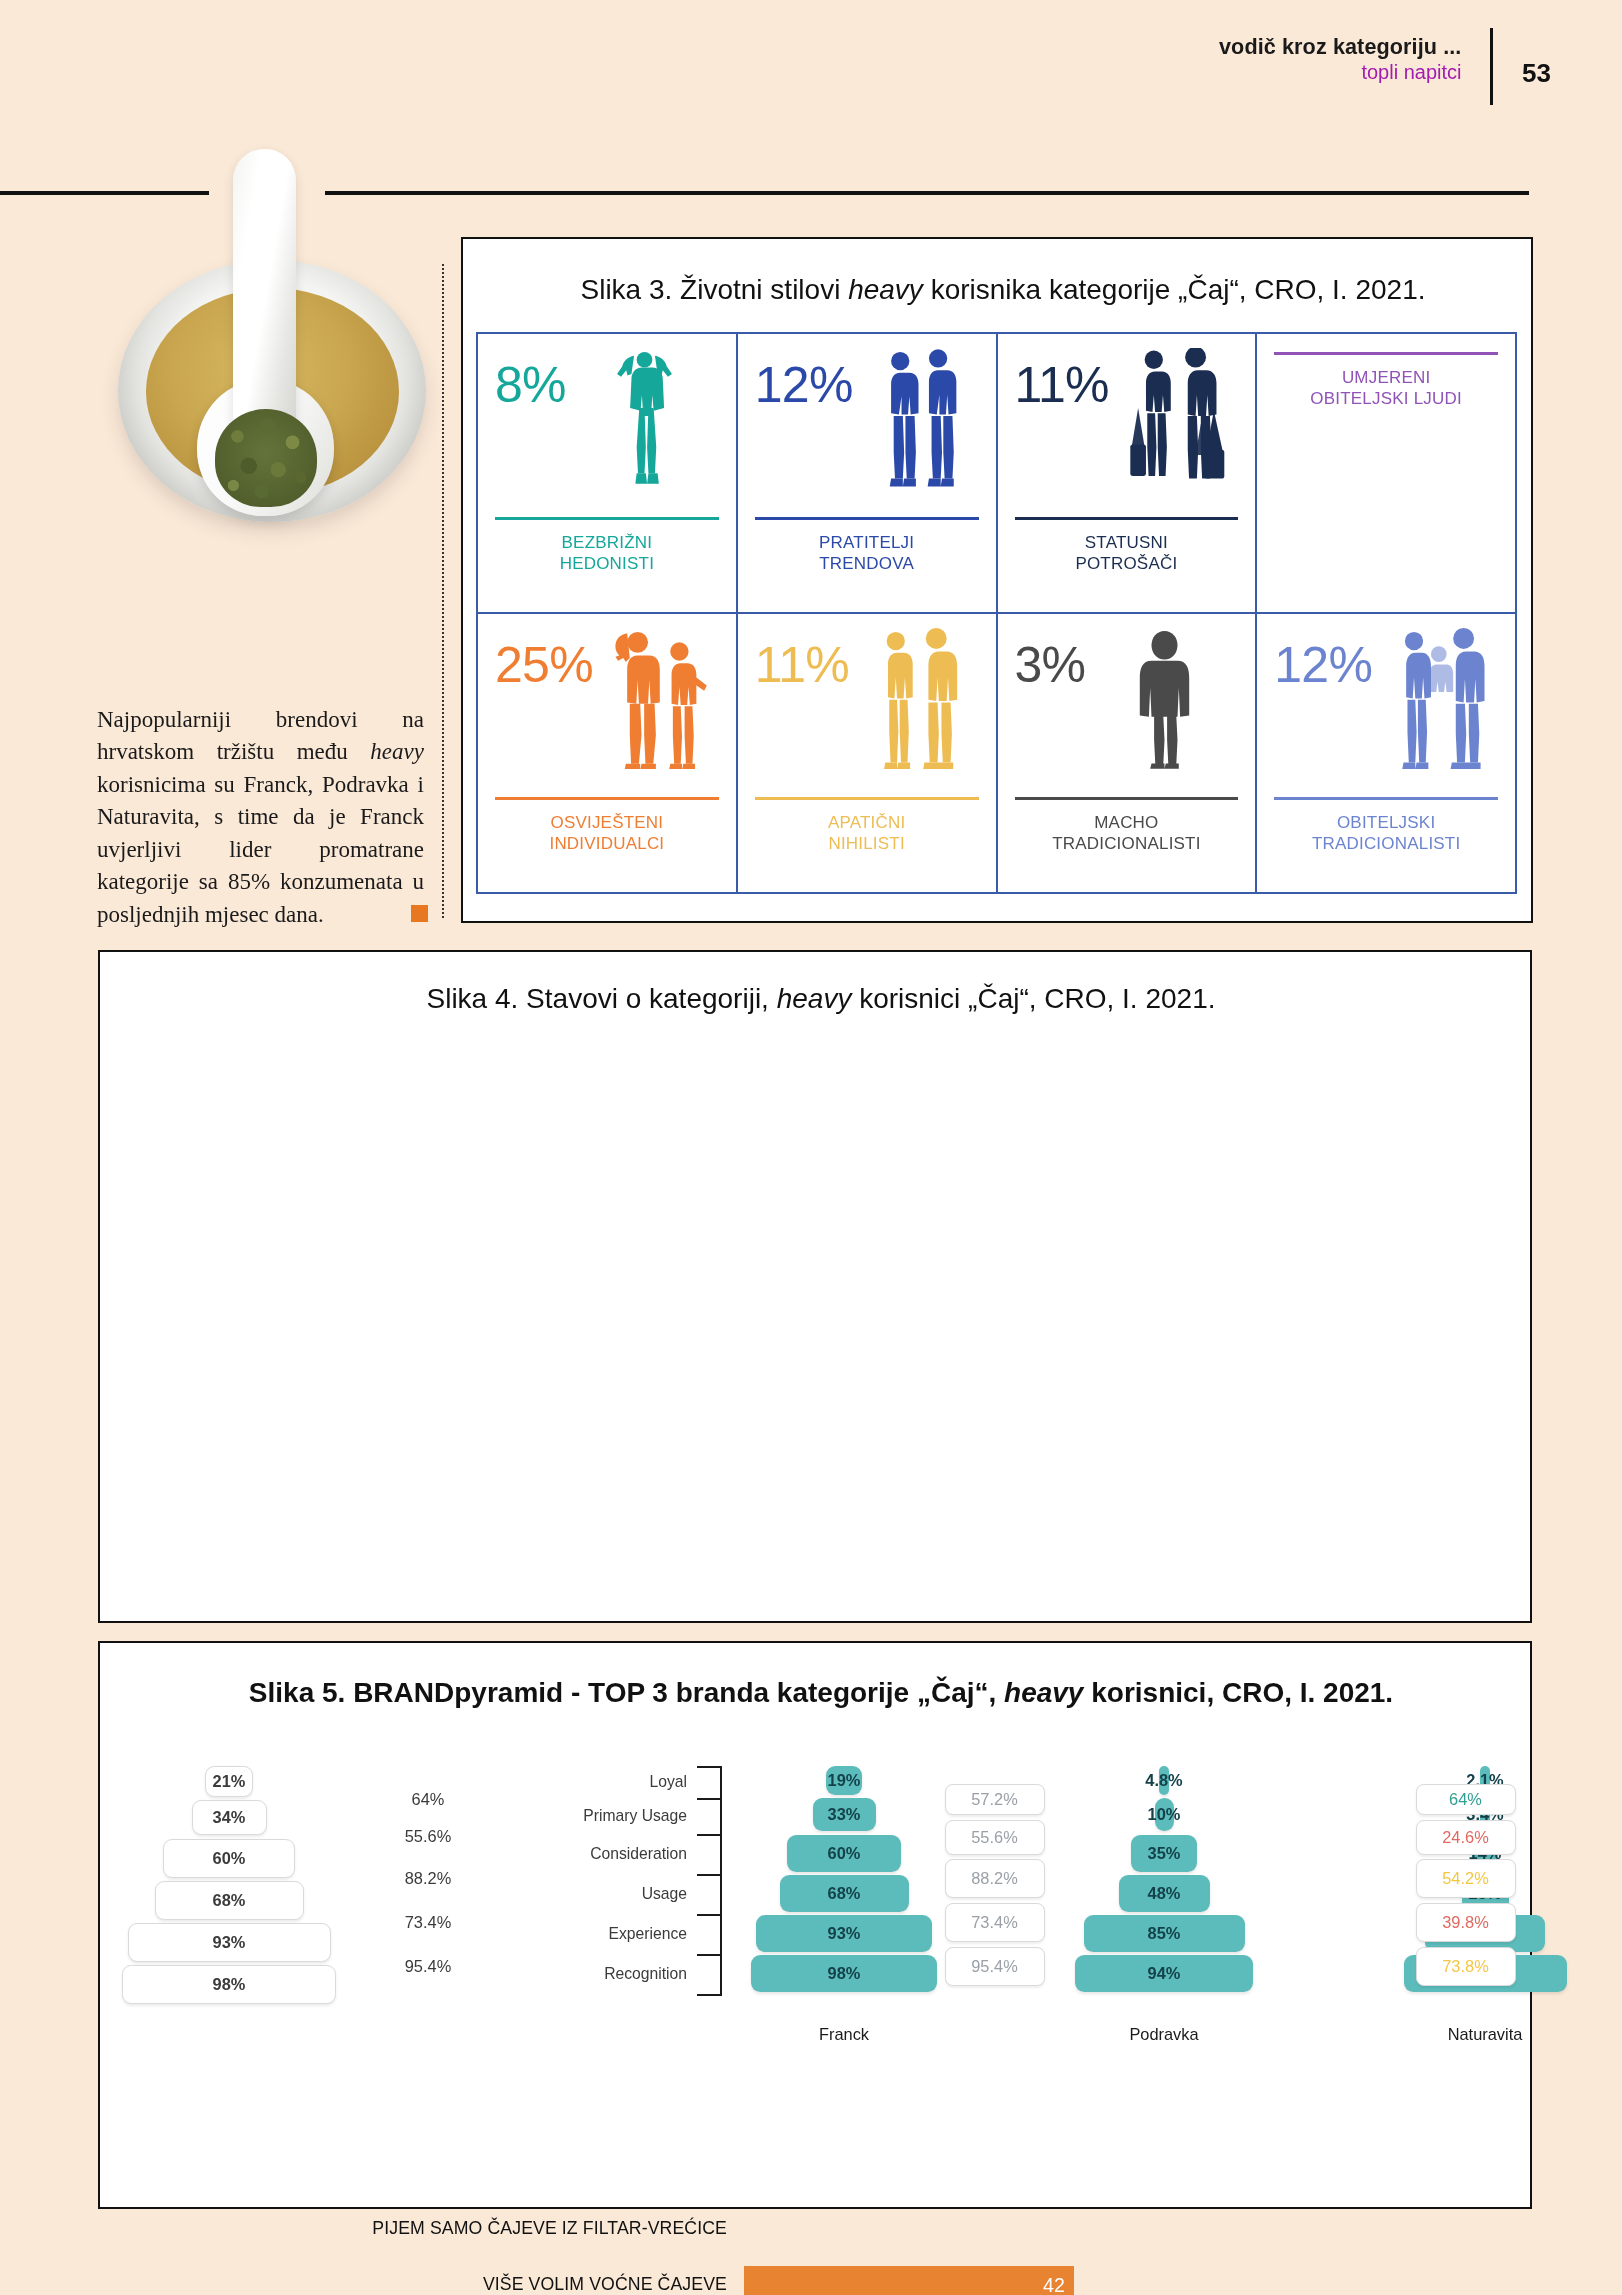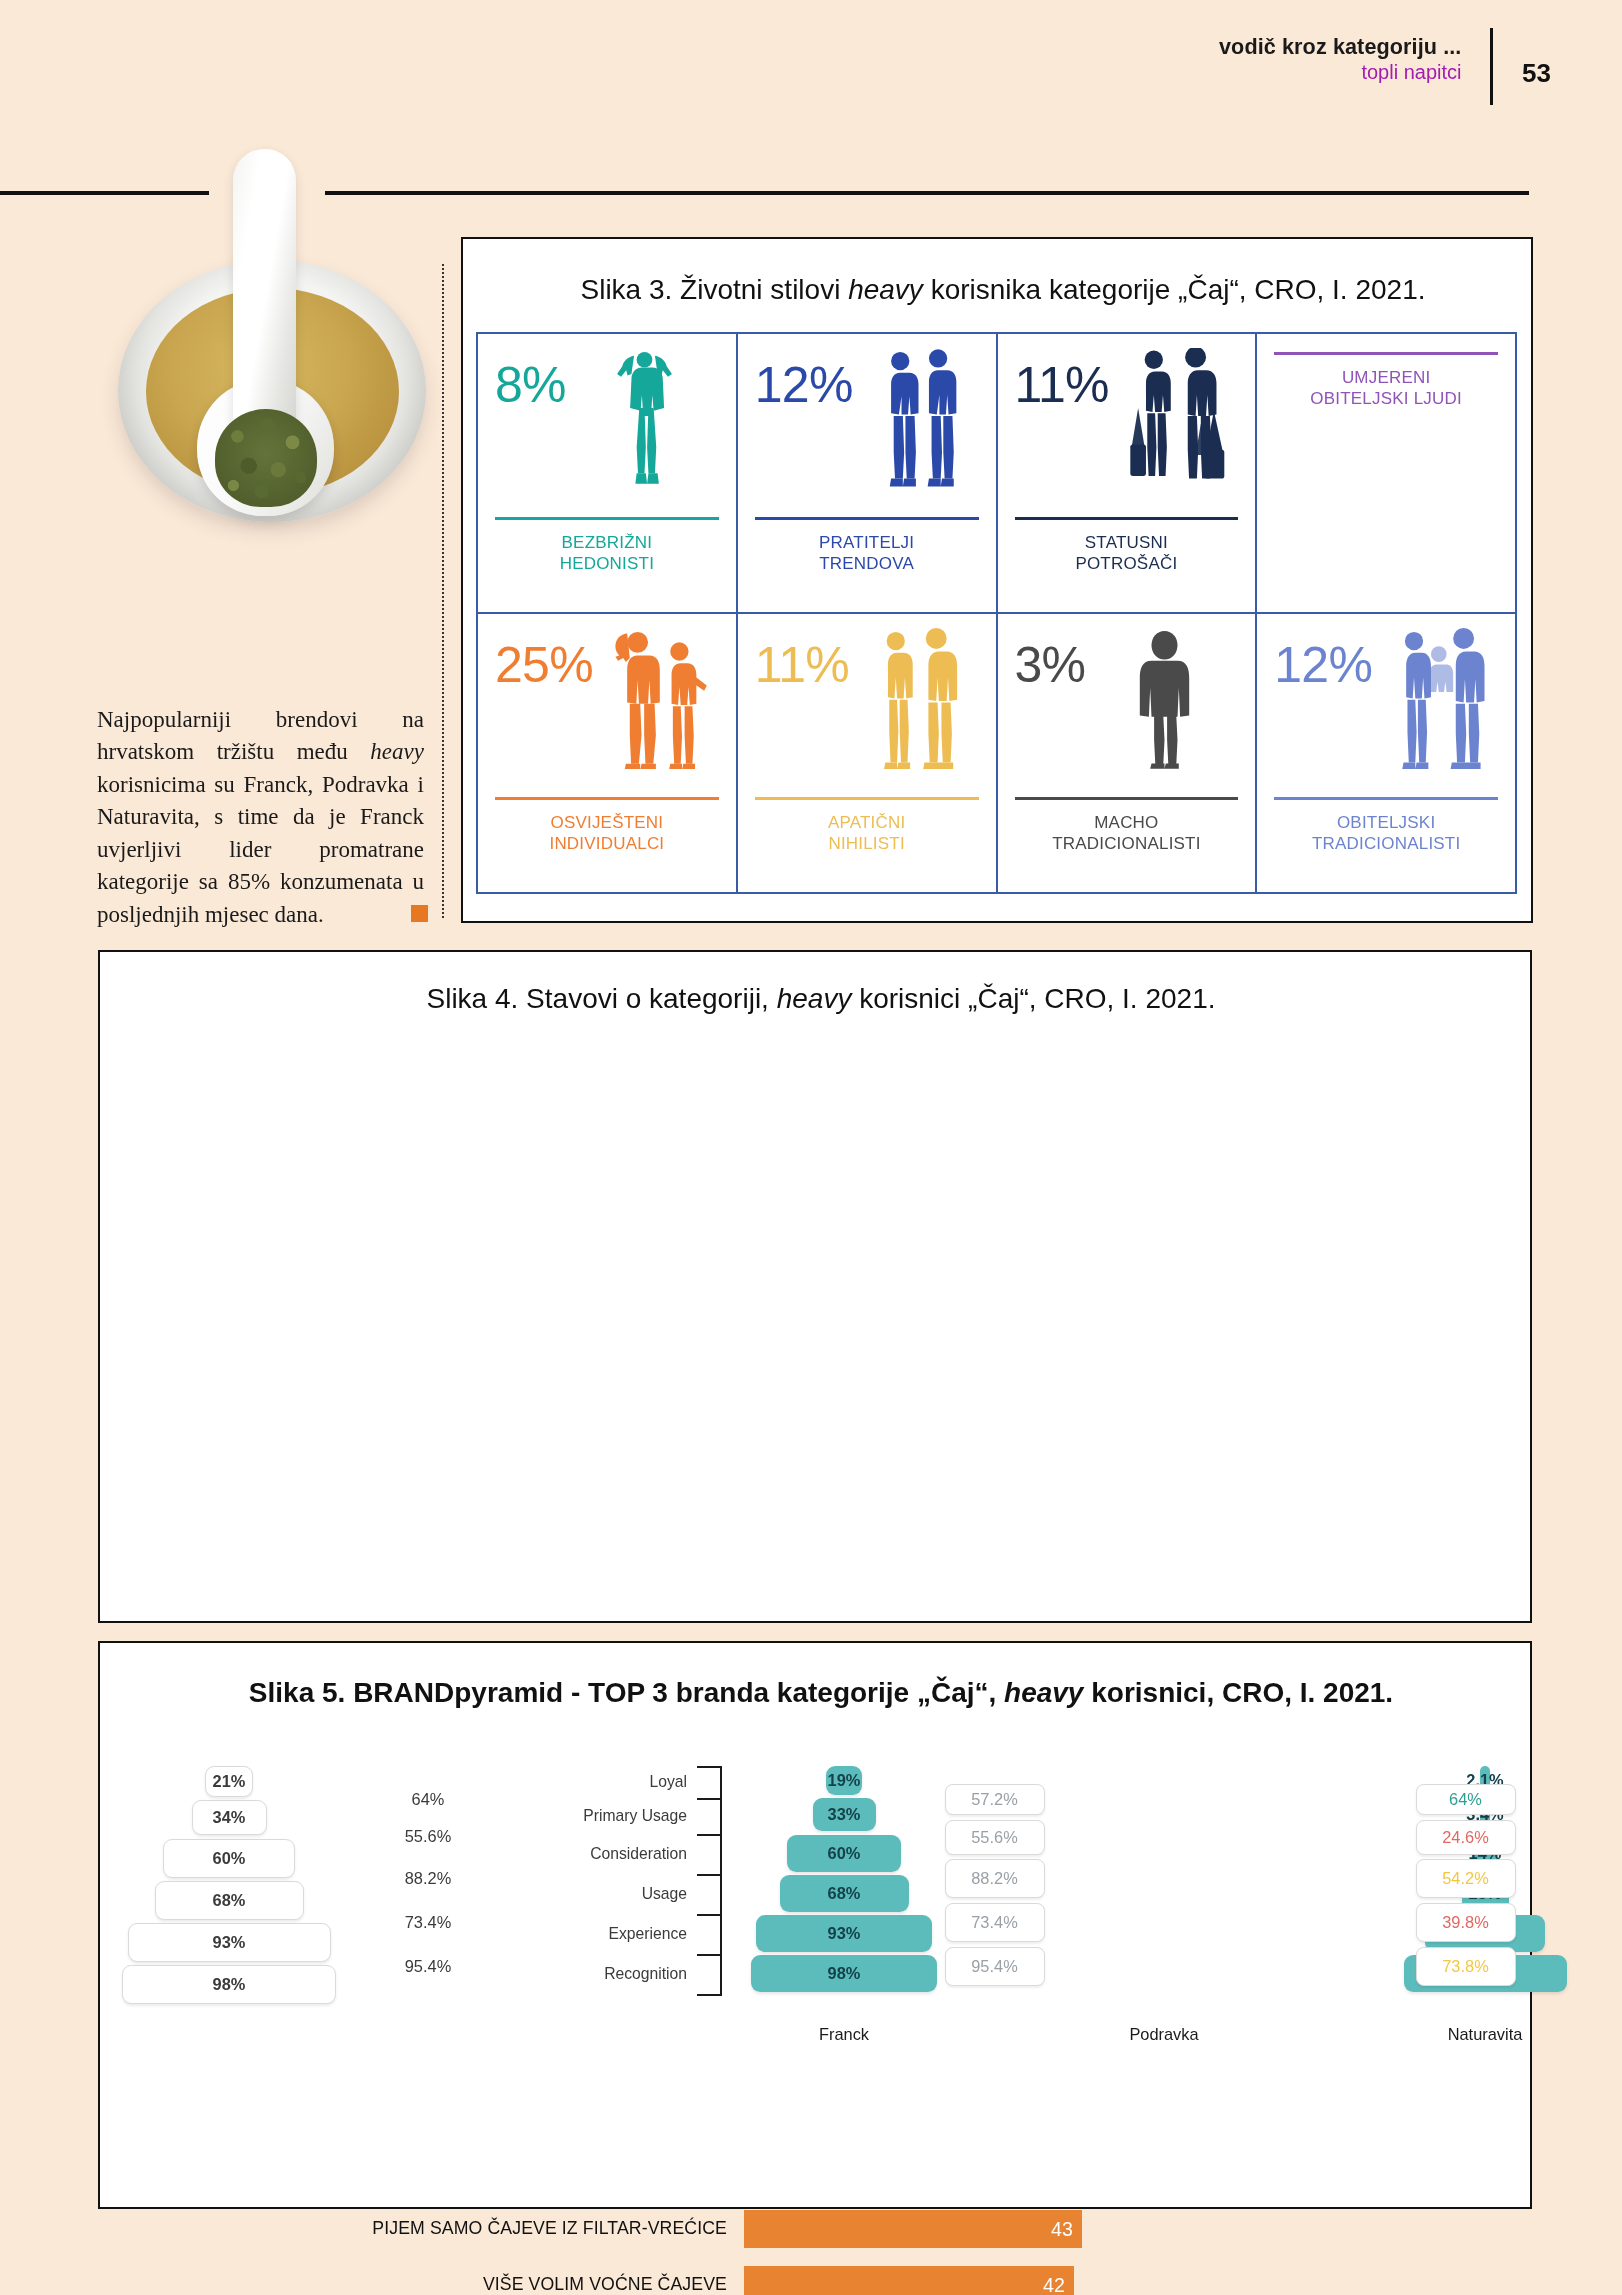--- a/index.html
+++ b/index.html
@@ -336,25 +336,20 @@
       <div class="bar-row">
         <div class="bar-cat">ČESTO KUPUJEM ČAJEVE S POSEBNIM<br>KORISTIMA ZA ORGANIZAM</div>
         <div class="bar-track">
           <div class="bar-fill" style="width: 353px; background: rgb(232, 132, 49);">
             <span class="bar-val">45</span>
           </div>
         </div>
       </div>
       <div class="bar-row">
         <div class="bar-cat">PIJEM SAMO ČAJEVE IZ FILTAR-VREĆICE</div>
-        <div class="bar-track">
-          <div class="bar-fill" style="width: 338px; background: rgb(232, 132, 49);">
-            <span class="bar-val">43</span>
-          </div>
-        </div>
       </div>
       <div class="bar-row">
         <div class="bar-cat">VIŠE VOLIM VOĆNE ČAJEVE</div>
         <div class="bar-track">
           <div class="bar-fill" style="width: 330px; background: rgb(232, 132, 49);">
             <span class="bar-val">42</span>
           </div>
         </div>
       </div>
     </div>
@@ -424,20 +419,42 @@
       </div>
     </div>
     <div class="brand-name" style="left: 648px; width: 196px; top: 292px;">Franck</div>
     <div class="rate-col" style="left: 844px; width: 105px;">
       <div class="rate-cell boxed" style="height: 29px; width: 98px; margin-top: 18.3px; color: rgb(154, 160, 166);">57.2%</div>
       <div class="rate-cell boxed" style="height: 33px; width: 98px; margin-top: 4.6px; color: rgb(154, 160, 166);">55.6%</div>
       <div class="rate-cell boxed" style="height: 37px; width: 98px; margin-top: 4.6px; color: rgb(154, 160, 166);">88.2%</div>
       <div class="rate-cell boxed" style="height: 37px; width: 98px; margin-top: 4.6px; color: rgb(154, 160, 166);">73.4%</div>
       <div class="rate-cell boxed" style="height: 37px; width: 98px; margin-top: 4.6px; color: rgb(154, 160, 166);">95.4%</div>
     </div>
+    <div class="pyr-col" style="left: 968px; width: 196px;">
+      <div class="pyr-stack">
+        <div class="pyr-step solid" style="width: 9.2px; height: 29px; background: rgb(92, 188, 187); position: relative;">
+          <span style="position: absolute; white-space: nowrap; left: 50%; transform: translateX(-50%);">4.8%</span>
+        </div>
+        <div class="pyr-step solid" style="width: 19px; height: 33px; background: rgb(92, 188, 187); position: relative;">
+          <span style="position: absolute; white-space: nowrap; left: 50%; transform: translateX(-50%);">10%</span>
+        </div>
+        <div class="pyr-step solid" style="width: 66px; height: 37px; background: rgb(92, 188, 187); position: relative;">
+          <span style="position: absolute; white-space: nowrap; left: 50%; transform: translateX(-50%);">35%</span>
+        </div>
+        <div class="pyr-step solid" style="width: 91px; height: 37px; background: rgb(92, 188, 187);">
+          <span>48%</span>
+        </div>
+        <div class="pyr-step solid" style="width: 161px; height: 37px; background: rgb(92, 188, 187);">
+          <span>85%</span>
+        </div>
+        <div class="pyr-step solid" style="width: 178px; height: 37px; background: rgb(92, 188, 187);">
+          <span>94%</span>
+        </div>
+      </div>
+    </div>
     <div class="brand-name" style="left: 968px; width: 196px; top: 292px;">Podravka</div>
     <div class="pyr-col" style="left: 1289px; width: 196px;">
       <div class="pyr-stack">
         <div class="pyr-step solid" style="width: 9.2px; height: 29px; background: rgb(92, 188, 187); position: relative;">
           <span style="position: absolute; white-space: nowrap; left: 50%; transform: translateX(-50%);">2.1%</span>
         </div>
         <div class="pyr-step solid" style="width: 9.2px; height: 33px; background: rgb(92, 188, 187); position: relative;">
           <span style="position: absolute; white-space: nowrap; left: 50%; transform: translateX(-50%);">3.4%</span>
         </div>
         <div class="pyr-step solid" style="width: 26.6px; height: 37px; background: rgb(92, 188, 187); position: relative;">

